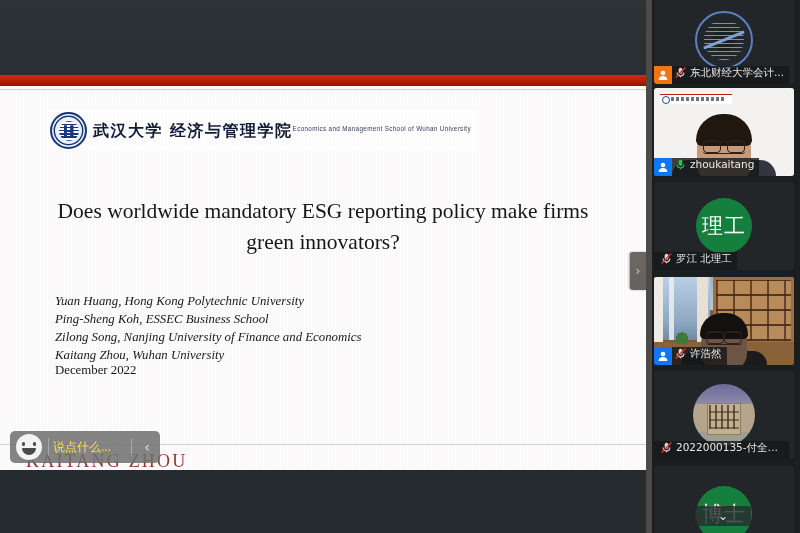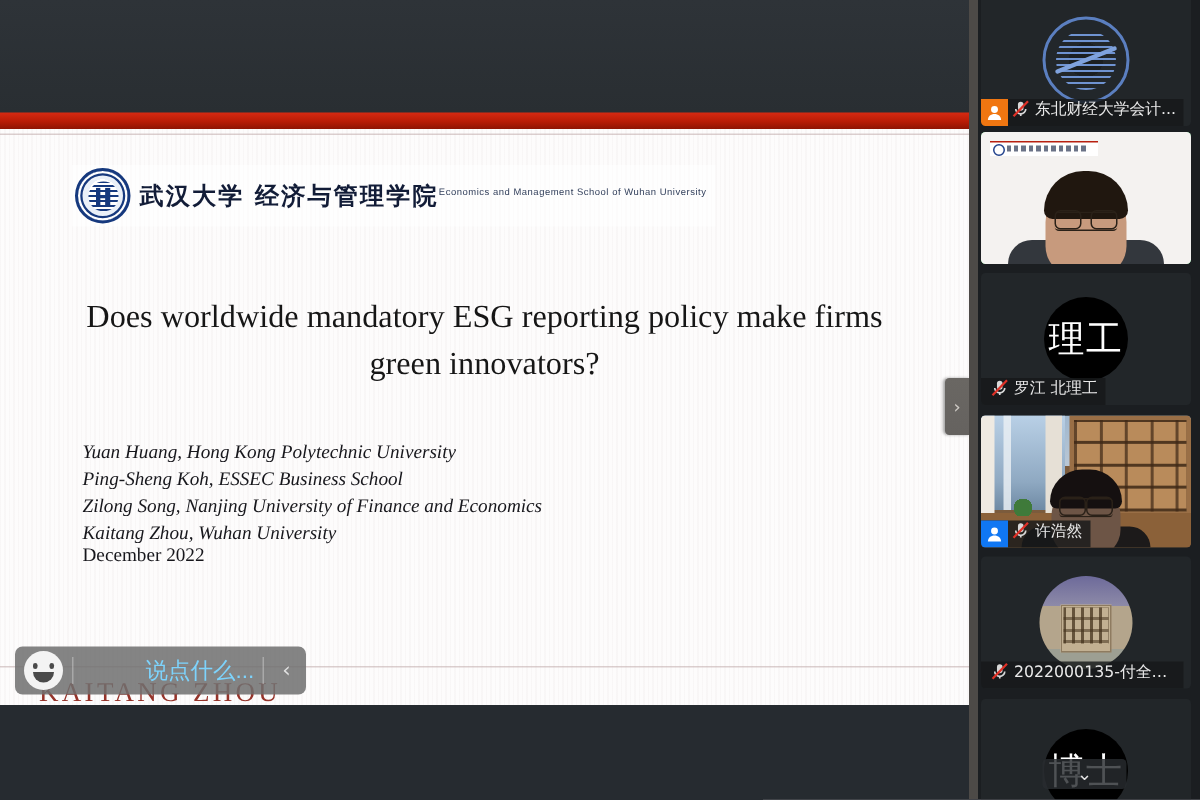--- a/index.html
+++ b/index.html
@@ -52,39 +52,39 @@
   
   .chatbar{position:absolute;left:10px;top:431px;height:32px;display:flex;align-items:center;
     background:rgba(112,112,112,.86);border-radius:5px;padding:0 2px;}
   .smiley{width:26px;height:26px;margin:0 2px 0 4px;border-radius:50%;background:#f3f3f3;
     position:relative;flex:none;}
   .smiley:before{content:"";position:absolute;left:6px;top:8px;width:3px;height:4px;border-radius:2px;background:#4a4a4a;
     box-shadow:11px 0 0 #4a4a4a;}
   .smiley:after{content:"";position:absolute;left:6px;top:14px;width:14px;height:7px;
     border-radius:0 0 9px 9px;background:#4a4a4a;}
   .chat-sep{width:1px;height:18px;background:rgba(255,255,255,.3);margin:0 4px;}
-  .chat-ph{font-size:15px;color:#7dd3fc;width:74px;white-space:nowrap;overflow:hidden;margin-left:44px;}
+  .chat-ph{font-size:12px;color:#fde047;width:74px;white-space:nowrap;overflow:hidden;}
   .chat-chev{width:22px;text-align:center;color:#e2e2e2;font-size:14px;font-family:"DejaVu Sans",sans-serif;}
 
   
   .collapse-tab{position:absolute;left:630px;top:252px;width:16px;height:38px;
     background:linear-gradient(180deg,#6a6763 0%,#59565352 100%,#595653 100%);
     background-color:#6b6865;border-radius:3px 0 0 3px;display:flex;align-items:center;justify-content:center;
     color:#cfcbc6;font-size:12px;font-family:"DejaVu Sans",sans-serif;
     box-shadow:-1px 0 2px rgba(0,0,0,.35);}
 
   
   .strip{position:absolute;left:646px;top:0;width:154px;height:533px;background:#1b1e21;overflow:hidden;}
   .strip-gutter{position:absolute;left:0;top:0;width:6px;height:533px;background:#4d4a47;}
   .tile{position:absolute;left:8px;width:140px;height:88px;background:#222629;border-radius:3px;overflow:hidden;}
   .tile.speaking{outline:2px solid #2ab84e;outline-offset:-2px;}
 
   .avatar-circle{position:absolute;left:50%;top:50%;transform:translate(-50%,-50%);
-    width:56px;height:56px;border-radius:50%;background:#000000;display:flex;align-items:center;
-    justify-content:center;color:#fff;font-size:24px;font-family:"DejaVu Sans",sans-serif;letter-spacing:1px;}
+    width:56px;height:56px;border-radius:50%;background:#15803d;display:flex;align-items:center;
+    justify-content:center;color:#fff;font-size:21px;font-family:"DejaVu Sans",sans-serif;letter-spacing:1px;}
 
   .crest{position:absolute;left:50%;top:50%;transform:translate(-50%,-50%);
     width:54px;height:54px;border-radius:50%;border:2px solid #5b7fc0;
     background:radial-gradient(circle at 50% 50%,#1b1f22 0 30%,#22272b 30% 100%);}
   .crest:before{content:"";position:absolute;left:50%;top:50%;transform:translate(-50%,-50%);
     width:40px;height:40px;border-radius:50%;
     background:repeating-linear-gradient(0deg,#6f93d1 0 1.3px,transparent 1.3px 4px);}
   .crest:after{content:"";position:absolute;left:50%;top:50%;transform:translate(-50%,-50%) rotate(-22deg);
     width:44px;height:3px;background:#7fa2dd;border-radius:2px;}
 
@@ -232,20 +232,36 @@
     <div class="tile speaking" style="top:88px;">
       <div class="cam cam-zk">
         <div class="zk-slide"></div>
         <div class="zk-seal"></div>
         <div class="zk-lines"></div>
         <div class="shoulders"></div>
         <div class="head"></div>
         <div class="hair"></div>
         <div class="glasses"></div>
       </div>
+      <div class="namebar">
+        <div class="av-badge blue">
+          <svg width="12" height="12" viewBox="0 0 12 12">
+              <circle cx="6" cy="4" r="2.3" fill="#fff"></circle>
+              <path d="M1.6 11c0-2.5 2-4 4.4-4s4.4 1.5 4.4 4z" fill="#fff"></path>
+            </svg>
+        </div>
+        <div class="mic">
+          <svg width="13" height="13" viewBox="0 0 14 14">
+              <rect x="5" y="2" width="4" height="6.5" rx="2" fill="#22c55e"></rect>
+              <path d="M3.4 7.1a3.6 3.6 0 0 0 7.2 0" stroke="#22c55e" stroke-width="1.2" fill="none"></path>
+              <line x1="7" y1="10.7" x2="7" y2="12.2" stroke="#22c55e" stroke-width="1.2"></line>
+            </svg>
+        </div>
+        <div class="pname">zhoukaitang</div>
+      </div>
     </div>
 
     <div class="tile" style="top:182px;">
       <div class="avatar-circle">理工</div>
       <div class="namebar">
         <div class="mic" style="margin-left:4px">
           <svg width="13" height="13" viewBox="0 0 14 14">
               <rect x="5" y="2" width="4" height="6.5" rx="2" fill="#d8d8d8"></rect>
               <path d="M3.4 7.1a3.6 3.6 0 0 0 7.2 0" stroke="#d8d8d8" stroke-width="1.2" fill="none"></path>
               <line x1="7" y1="10.7" x2="7" y2="12.2" stroke="#d8d8d8" stroke-width="1.2"></line>

